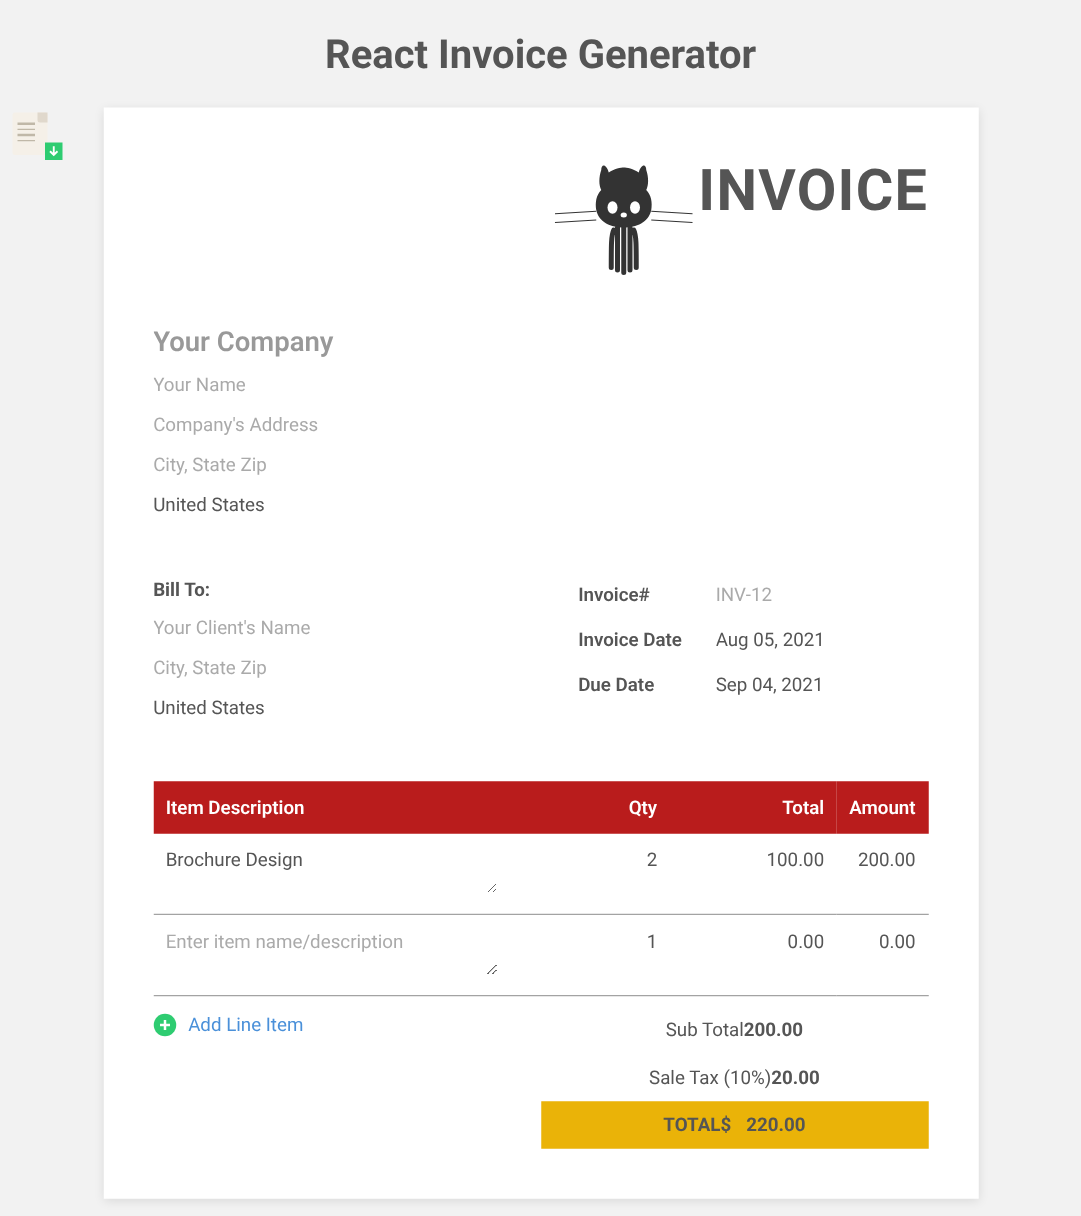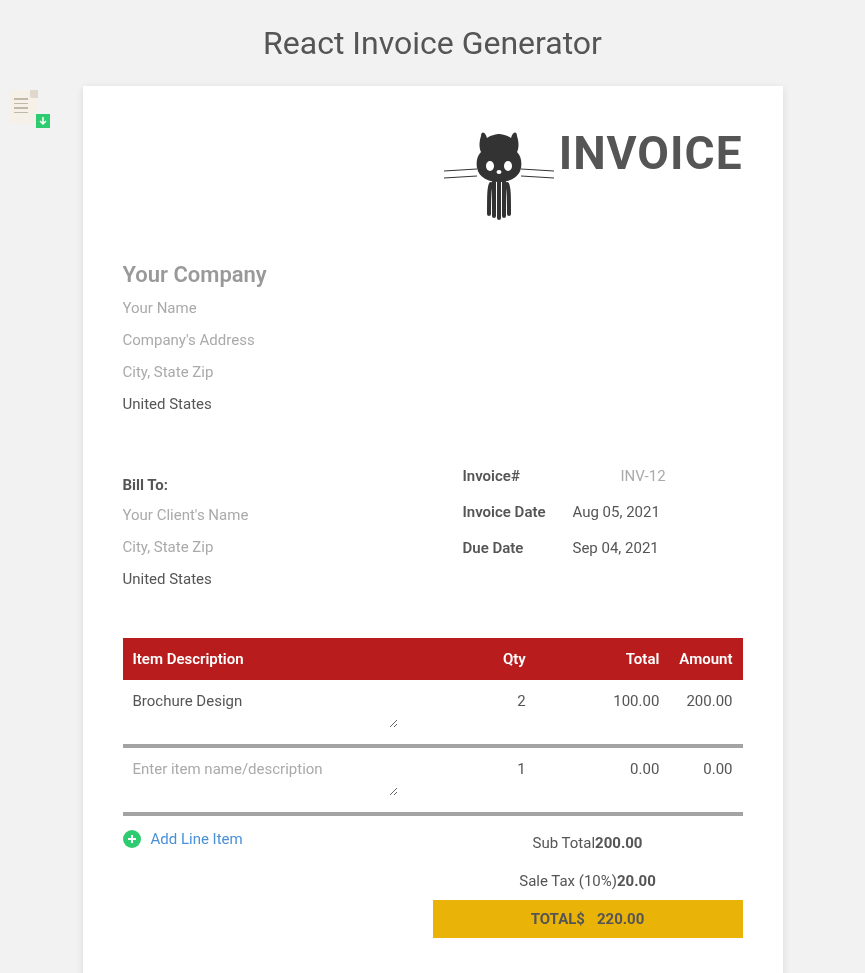--- a/index.html
+++ b/index.html
@@ -9,21 +9,21 @@
     }
     body {
       font-family: -apple-system, BlinkMacSystemFont, 'Segoe UI', Roboto, Arial, sans-serif;
       background: #f2f2f2;
       color: #555;
       padding: 0;
     }
     .app-title {
       text-align: center;
       font-size: 32px;
-      font-weight: 400;
+      font-weight: 700;
       color: #555;
       padding: 24px 0;
     }
     .download-btn {
       position: absolute;
       left: 10px;
       top: 90px;
       width: 36px;
       height: 36px;
       cursor: pointer;
@@ -122,21 +122,20 @@
       display: flex;
       margin-top: 46px;
       gap: 20px;
     }
     .client-block { flex: 1; }
     .bill-label {
       font-weight: 700;
       color: #555;
       font-size: 15px;
       margin-bottom: 8px;
-      margin-top: 13px;
     }
     .meta-block {
       width: 280px;
     }
     .meta-row {
       display: flex;
       align-items: center;
       margin-bottom: 10px;
     }
     .meta-row .meta-label {
@@ -160,21 +159,21 @@
       background: #b91c1c;
       color: white;
     }
     .items-table th {
       padding: 12px 10px;
       font-weight: 600;
       font-size: 15px;
       text-align: right;
     }
     .items-table th:first-child { text-align: left; }
-    .items-table tbody tr { border-bottom: 4px solid #a3a3a3; }
+    .items-table tbody tr { border-bottom: 1px solid #a3a3a3; }
     .items-table td {
       padding: 12px 10px;
       font-size: 15px;
       color: #555;
       text-align: right;
       vertical-align: top;
     }
     .items-table td:first-child { text-align: left; }
     .desc-cell { width: 46%; }
     .desc-cell textarea {
@@ -290,21 +289,21 @@
   <div class="bill-row">
     <div class="client-block">
       <div class="bill-label">Bill To:</div>
       <input placeholder="Your Client's Name" style="">
       <input placeholder="City, State Zip" style="">
       <input value="United States" style="">
     </div>
     <div class="meta-block">
       <div class="meta-row">
         <div class="meta-label">Invoice#</div>
-        <input style="color: rgb(170, 170, 170); margin-left: 48px;" placeholder="INV-12">
+        <input style="color: rgb(170, 170, 170);" placeholder="INV-12">
       </div>
       <div class="meta-row">
         <div class="meta-label">Invoice Date</div>
         <input value="Aug 05, 2021" style="">
       </div>
       <div class="meta-row">
         <div class="meta-label">Due Date</div>
         <input value="Sep 04, 2021" style="">
       </div>
     </div>

